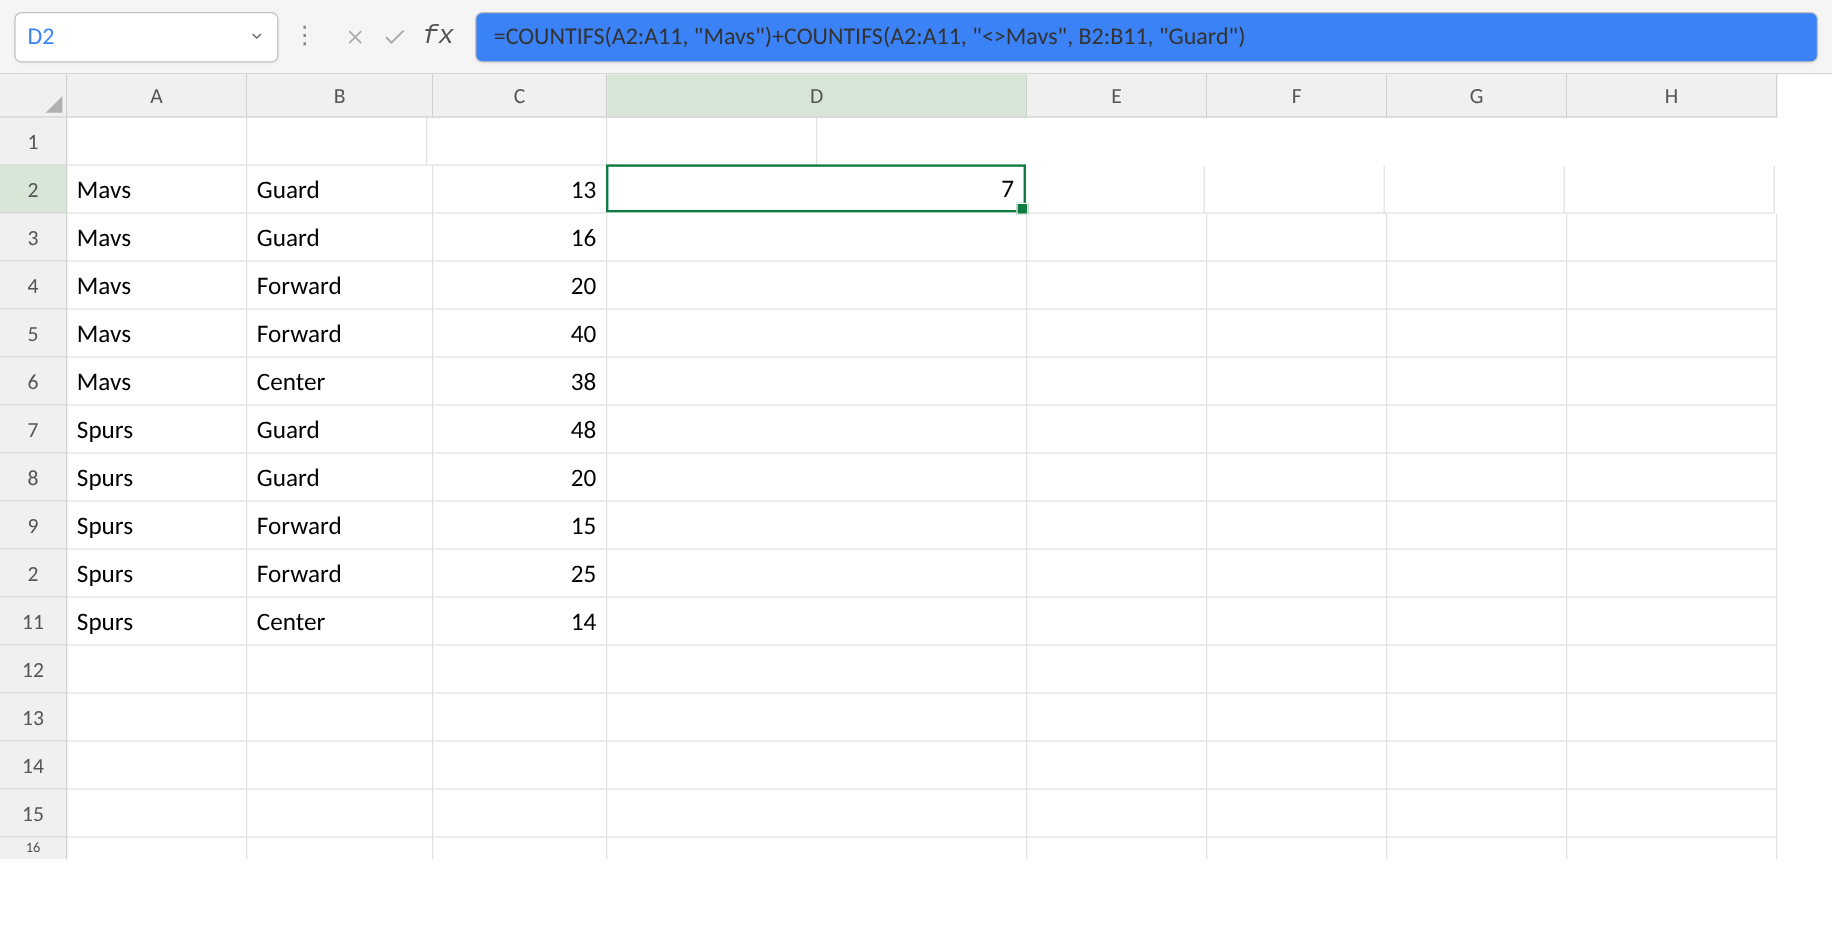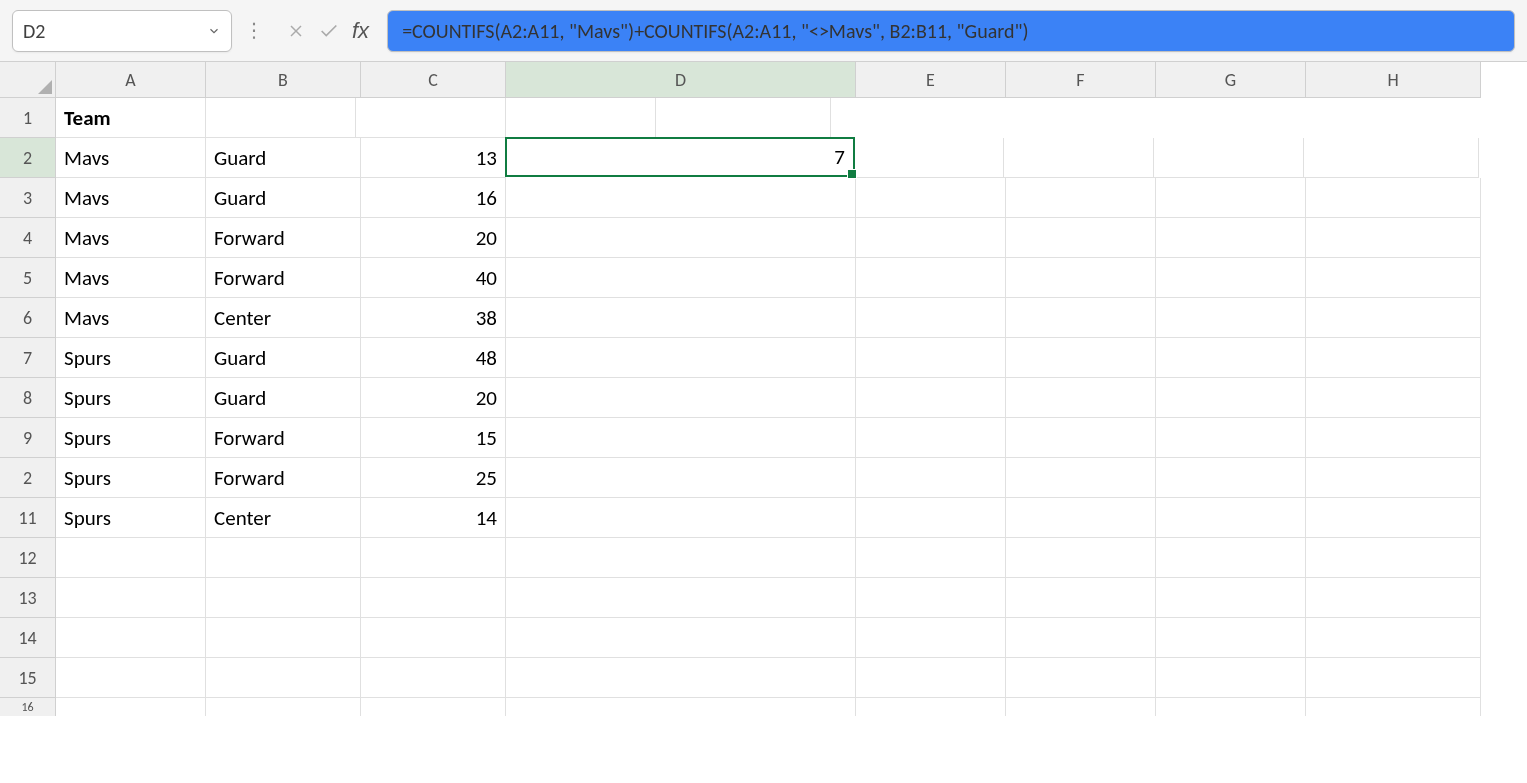--- a/index.html
+++ b/index.html
@@ -29,21 +29,21 @@
       background: #ffffff;
       border: 1px solid #c0c0c0;
       border-radius: 6px;
       padding: 6px 10px;
       width: 220px;
       height: 42px;
       box-shadow: 0 1px 2px rgba(0,0,0,0.05);
     }
     .name-box-text {
       font-size: 20px;
-      color: #404040;
+      color: #3b82f6;
     }
     .name-box-chevron {
       color: #666;
     }
     .divider-dots {
       color: #888;
       font-size: 20px;
       padding: 0 4px;
       display: flex;
       flex-direction: column;
@@ -56,21 +56,21 @@
       padding: 0 10px;
     }
     .action-icon {
       color: #aaa;
       font-size: 22px;
       display: flex;
       align-items: center;
     }
     .fx-label {
       font-style: italic;
-      font-family: Liberation Sans, sans-serif;
+      font-family: Liberation Mono, monospace;
       font-size: 22px;
       color: #555;
     }
     .formula-input {
       flex: 1;
       background: #3b82f6;
       border: 1px solid #c0c0c0;
       border-radius: 6px;
       padding: 6px 14px;
       height: 42px;
@@ -226,21 +226,20 @@
     <div class="col-header col-C">C</div>
     <div class="col-header col-D selected">D</div>
     <div class="col-header col-E">E</div>
     <div class="col-header col-F">F</div>
     <div class="col-header col-G">G</div>
     <div class="col-header col-H">H</div>
   </div>
 
   <div class="data-row">
     <div class="row-header">1</div>
-    <div class="cell col-A bold">Team</div>
     <div class="cell col-E"></div>
     <div class="cell col-F"></div>
     <div class="cell col-G"></div>
     <div class="cell col-H"></div>
   </div>
 
   <div class="data-row">
     <div class="row-header selected">2</div>
     <div class="cell col-A">Mavs</div>
     <div class="cell col-B">Guard</div>

